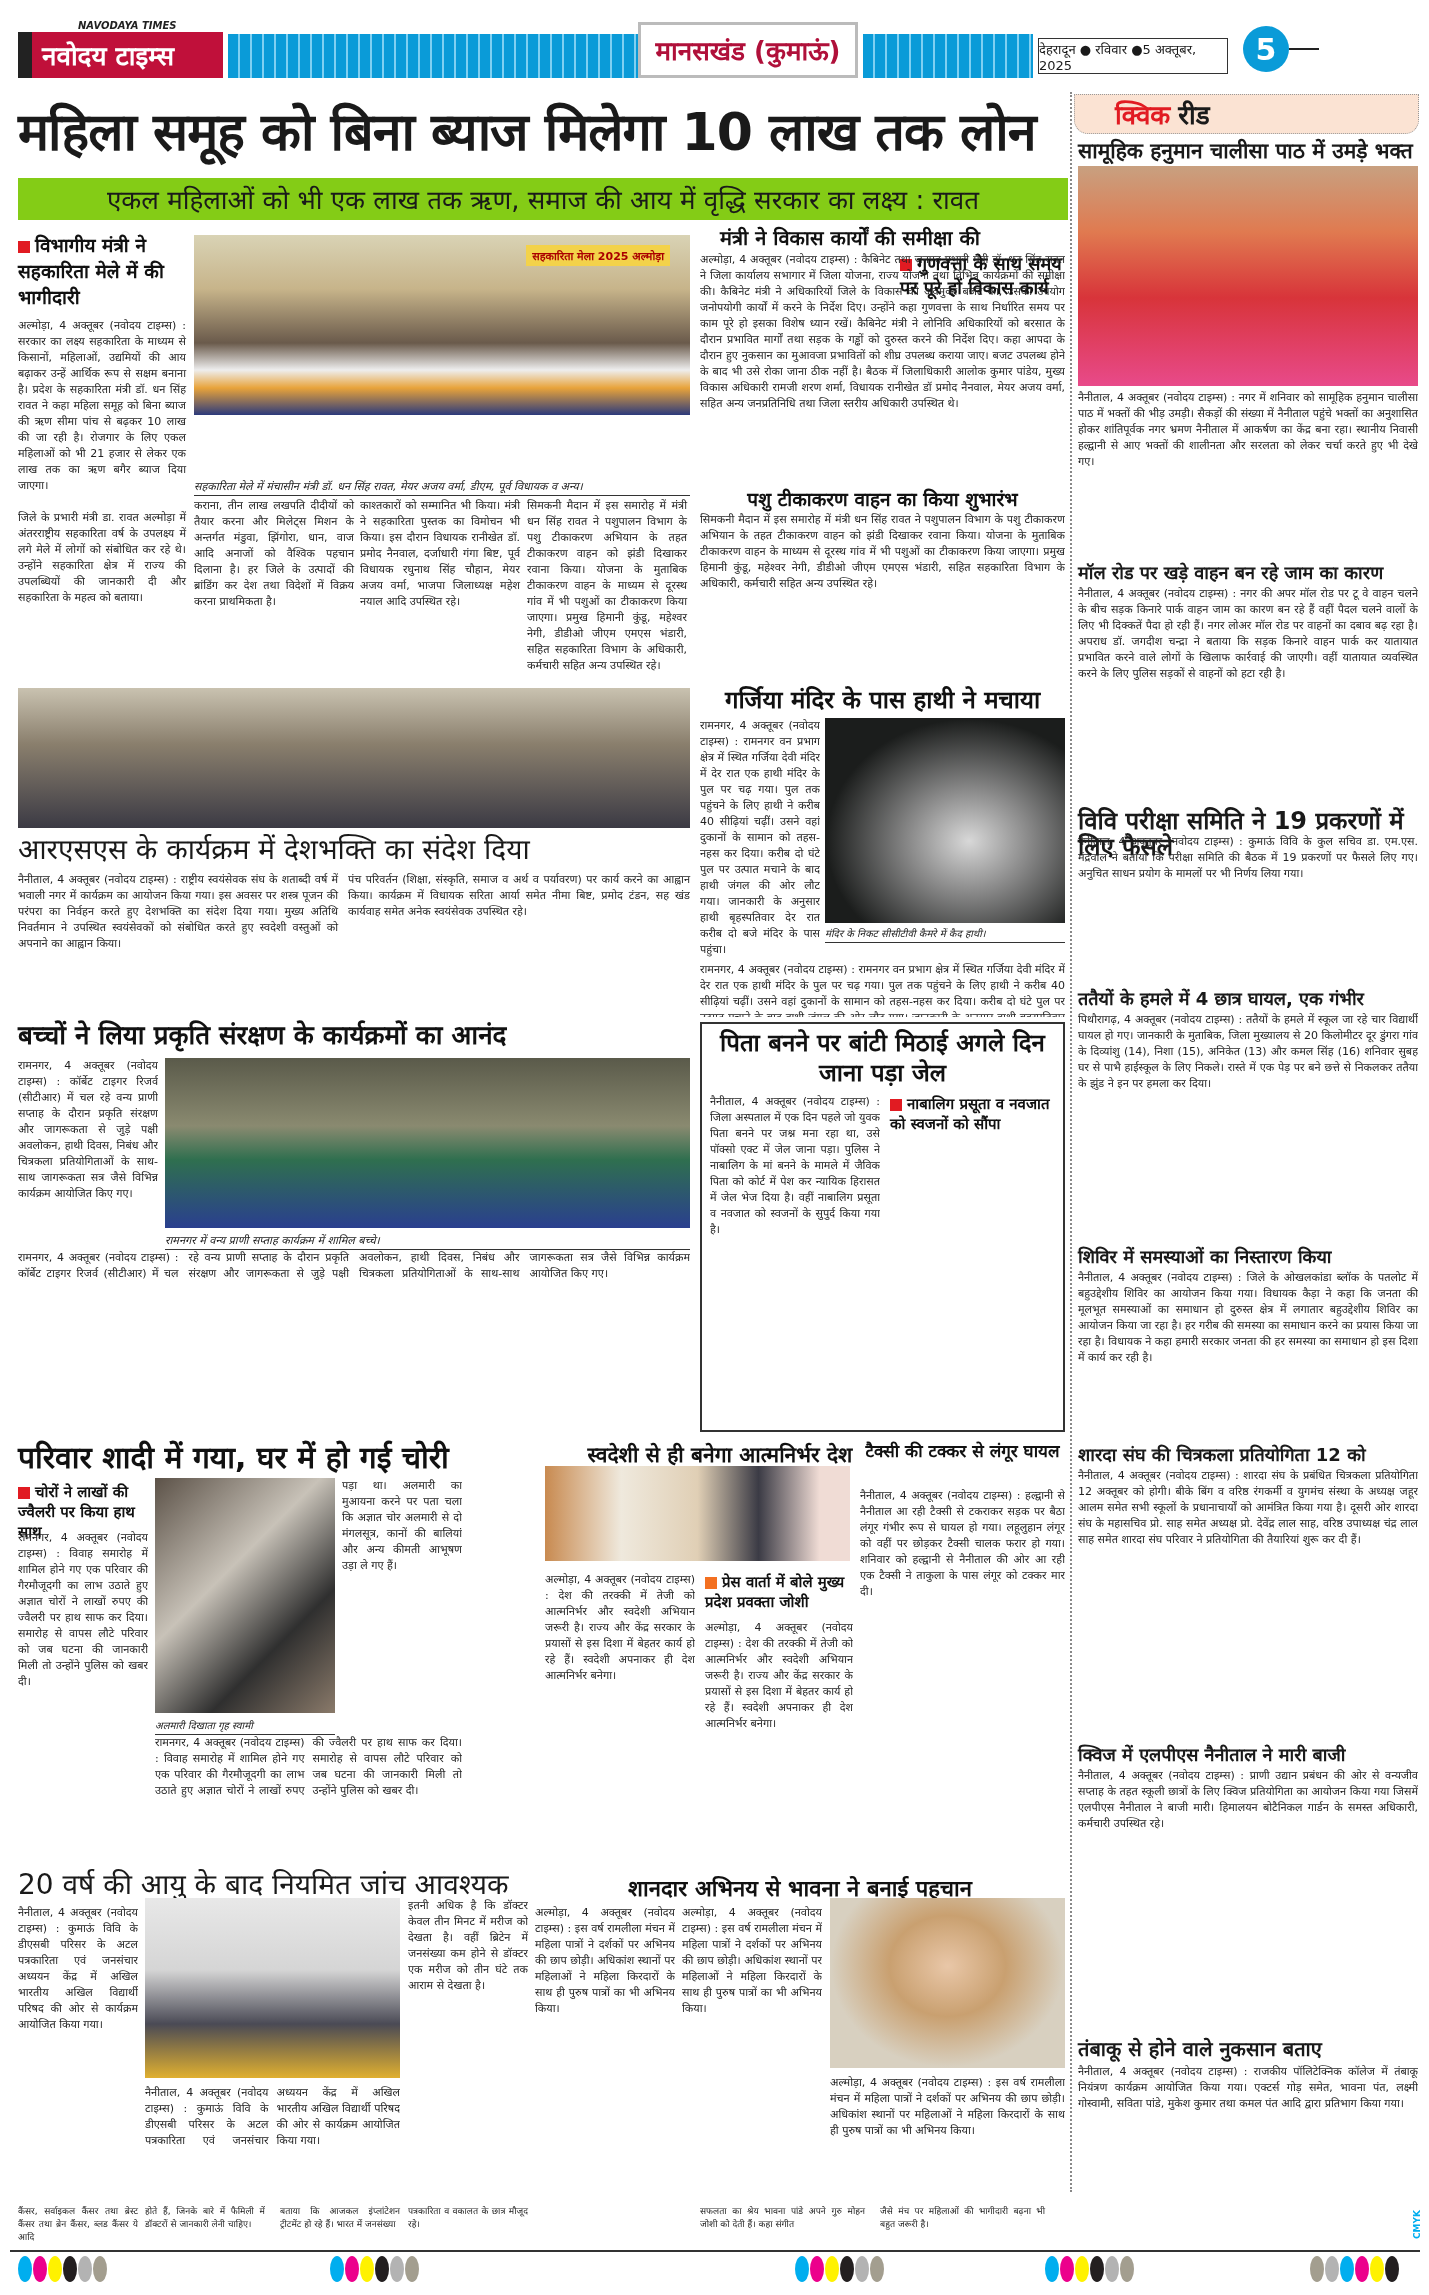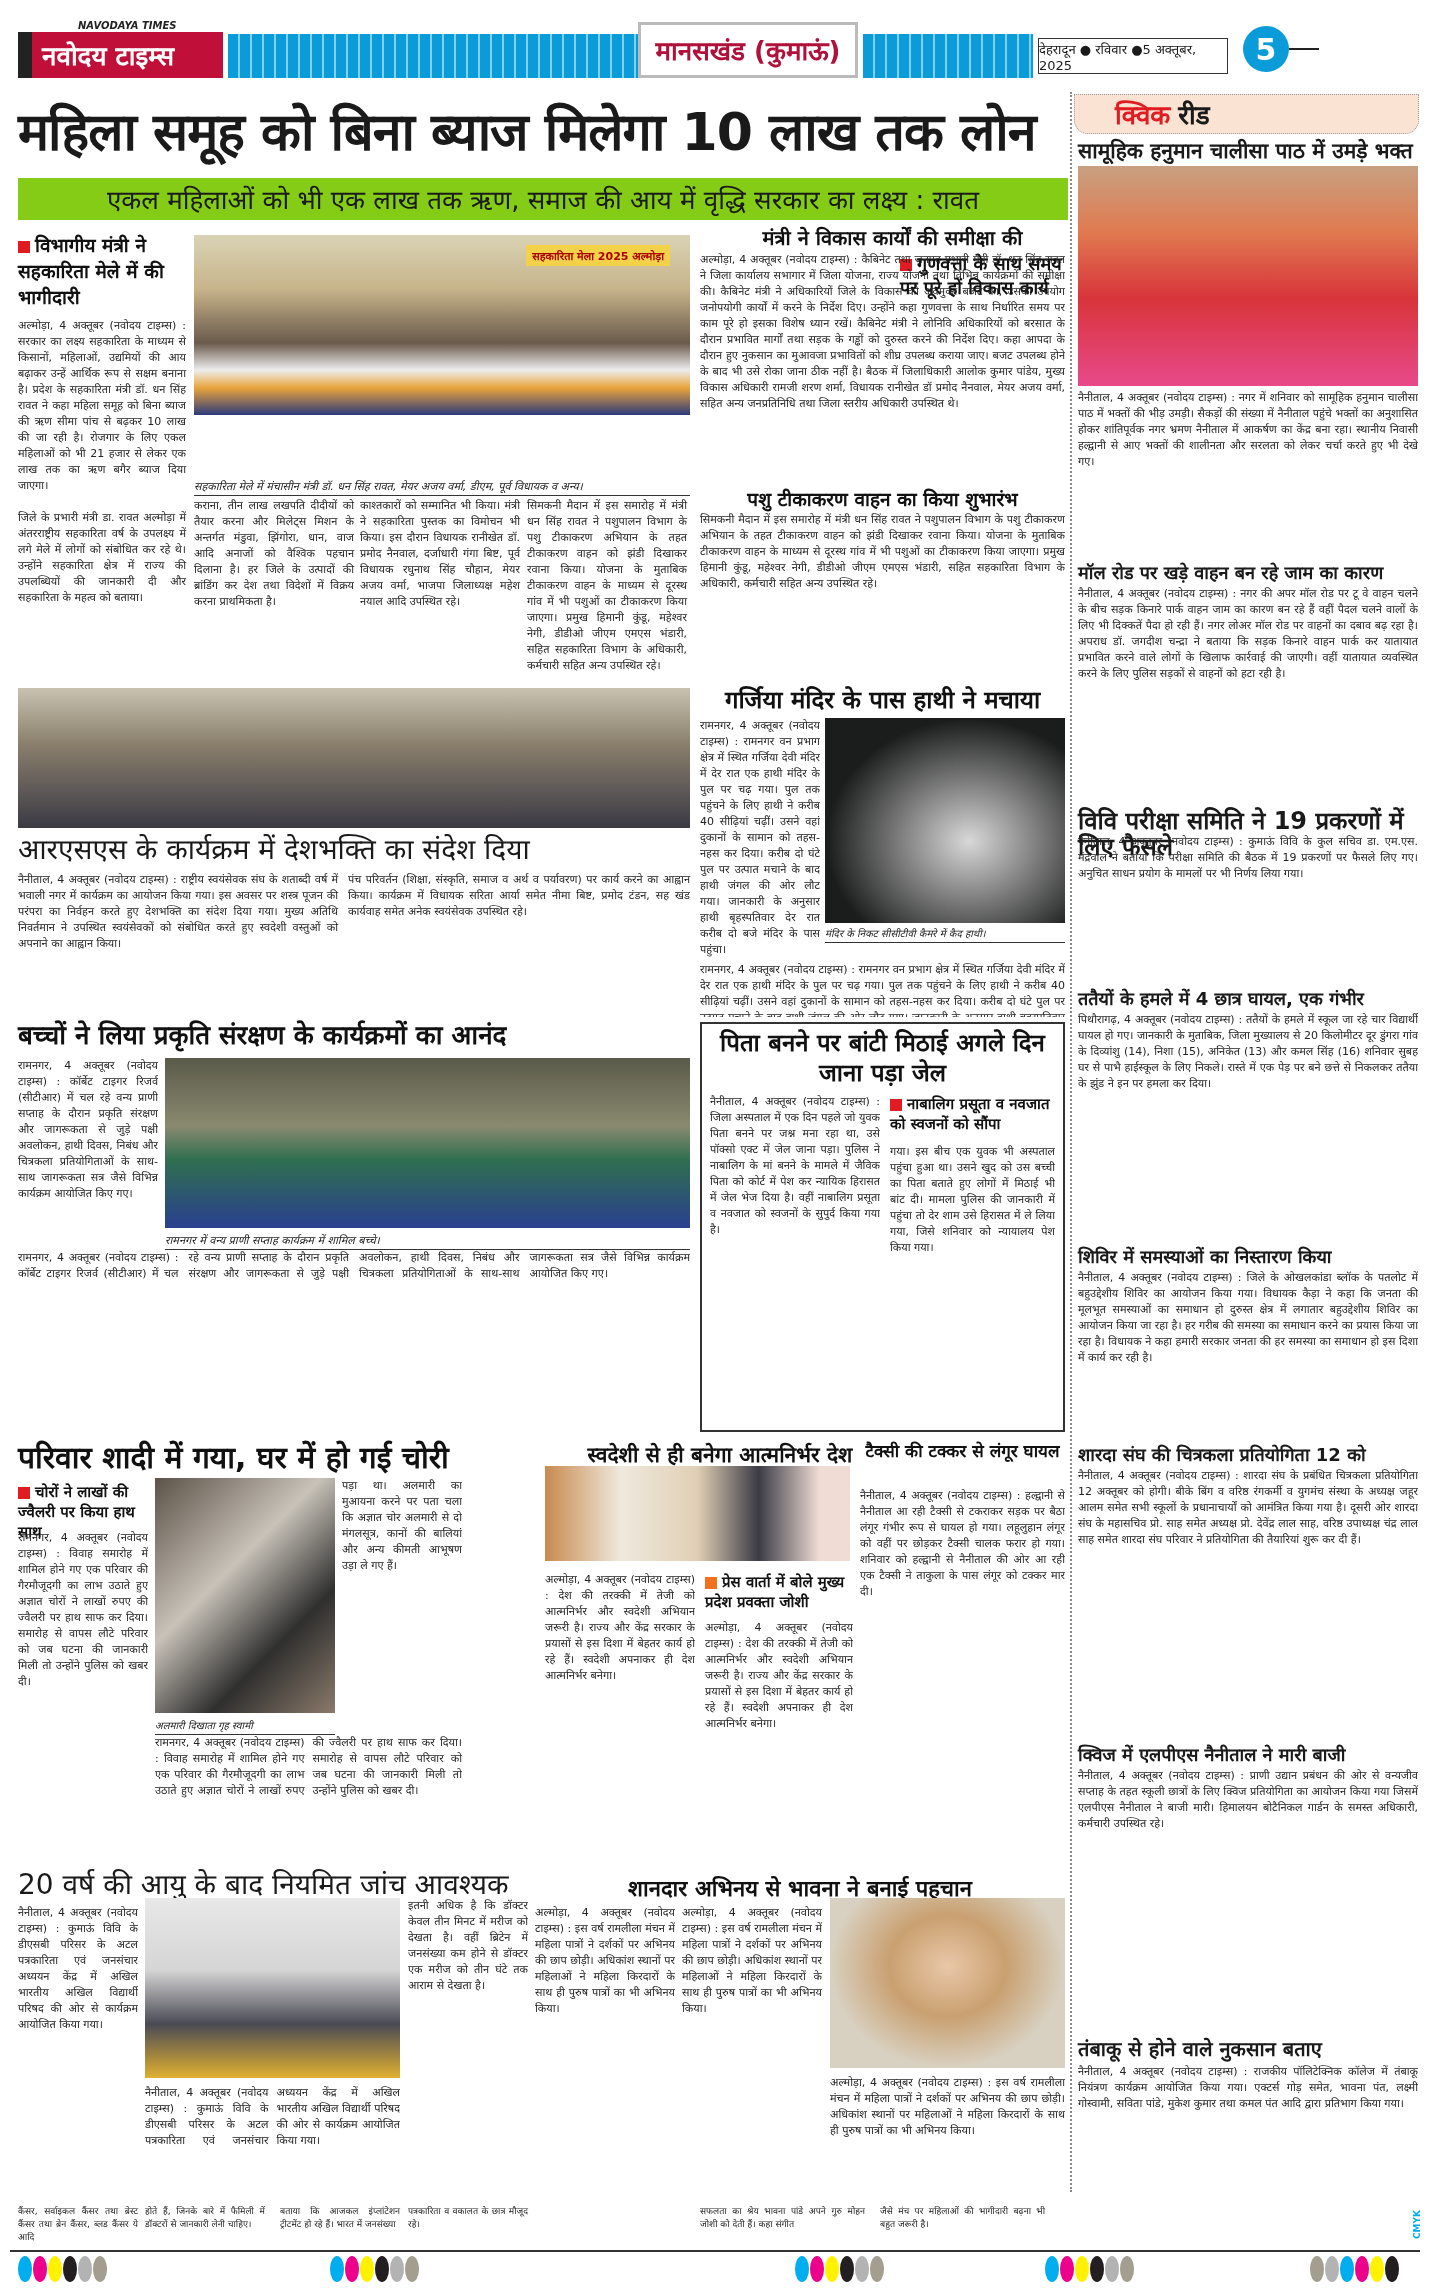--- a/index.html
+++ b/index.html
@@ -51,21 +51,21 @@
 <div class="abs body" style="left:18px;top:510px;width:168px">जिले के प्रभारी मंत्री डा. रावत अल्मोड़ा में अंतरराष्ट्रीय सहकारिता वर्ष के उपलक्ष्य में लगे मेले में लोगों को संबोधित कर रहे थे। उन्होंने सहकारिता क्षेत्र में राज्य की उपलब्धियों की जानकारी दी और सहकारिता के महत्व को बताया।</div>
 
 <div class="abs photo" style="left:194px;top:235px;width:496px;height:180px;background:linear-gradient(180deg,#d9d3b5 0,#c7b48a 30%,#6a5a4b 60%,#eee 75%,#e8a33a 85%,#2c3a7c 100%)">
   <div style="position:absolute;right:20px;top:10px;background:#f3d24a;color:#a00;font-size:11px;padding:3px 6px;font-weight:bold">सहकारिता मेला 2025 अल्मोड़ा</div>
 </div>
 <div class="abs caption" style="left:194px;top:476px;width:496px">सहकारिता मेले में मंचासीन मंत्री डॉ. धन सिंह रावत, मेयर अजय वर्मा, डीएम, पूर्व विधायक व अन्य।</div>
 <div class="abs body" style="left:194px;top:498px;width:160px">कराना, तीन लाख लखपति दीदीयों को तैयार करना और मिलेट्स मिशन के अन्तर्गत मंडुवा, झिंगोरा, धान, वाज आदि अनाजों को वैश्विक पहचान दिलाना है। हर जिले के उत्पादों की ब्रांडिंग कर देश तथा विदेशों में विक्रय करना प्राथमिकता है।</div>
 <div class="abs body" style="left:360px;top:498px;width:160px">काश्तकारों को सम्मानित भी किया। मंत्री ने सहकारिता पुस्तक का विमोचन भी किया। इस दौरान विधायक रानीखेत डॉ. प्रमोद नैनवाल, दर्जाधारी गंगा बिष्ट, पूर्व विधायक रघुनाथ सिंह चौहान, मेयर अजय वर्मा, भाजपा जिलाध्यक्ष महेश नयाल आदि उपस्थित रहे।</div>
 <div class="abs body" style="left:527px;top:498px;width:160px">सिमकनी मैदान में इस समारोह में मंत्री धन सिंह रावत ने पशुपालन विभाग के पशु टीकाकरण अभियान के तहत टीकाकरण वाहन को झंडी दिखाकर रवाना किया। योजना के मुताबिक टीकाकरण वाहन के माध्यम से दूरस्थ गांव में भी पशुओं का टीकाकरण किया जाएगा। प्रमुख हिमानी कुंडू, महेश्वर नेगी, डीडीओ जीएम एमएस भंडारी, सहित सहकारिता विभाग के अधिकारी, कर्मचारी सहित अन्य उपस्थित रहे।</div>
 
-<div class="abs hd" style="left:720px;top:224px;width:345px;font-size:20px;text-align:center">मंत्री ने विकास कार्यों की समीक्षा की</div>
+<div class="abs hd" style="left:720px;top:224px;width:345px;font-size:20px;text-align:left">मंत्री ने विकास कार्यों की समीक्षा की</div>
 <div class="abs hd bullet" style="left:900px;top:252px;width:165px;font-size:18px;line-height:24px"><span>गुणवत्ता के साथ समय पर पूरे हों विकास कार्य</span></div>
 <div class="abs body" style="left:700px;top:252px;width:365px;height:230px;overflow:hidden">अल्मोड़ा, 4 अक्तूबर (नवोदय टाइम्स) : कैबिनेट तथा जनपद प्रभारी मंत्री डॉ. धन सिंह रावत ने जिला कार्यालय सभागार में जिला योजना, राज्य योजना तथा विभिन्न कार्यक्रमों की समीक्षा की। कैबिनेट मंत्री ने अधिकारियों जिले के विकास को अवमुक्त बजट का, उसका उपयोग जनोपयोगी कार्यों में करने के निर्देश दिए। उन्होंने कहा गुणवत्ता के साथ निर्धारित समय पर काम पूरे हो इसका विशेष ध्यान रखें। कैबिनेट मंत्री ने लोनिवि अधिकारियों को बरसात के दौरान प्रभावित मार्गों तथा सड़क के गड्ढों को दुरुस्त करने की निर्देश दिए। कहा आपदा के दौरान हुए नुकसान का मुआवजा प्रभावितों को शीघ्र उपलब्ध कराया जाए। बजट उपलब्ध होने के बाद भी उसे रोका जाना ठीक नहीं है। बैठक में जिलाधिकारी आलोक कुमार पांडेय, मुख्य विकास अधिकारी रामजी शरण शर्मा, विधायक रानीखेत डॉ प्रमोद नैनवाल, मेयर अजय वर्मा, सहित अन्य जनप्रतिनिधि तथा जिला स्तरीय अधिकारी उपस्थित थे।</div>
 <div class="abs hd" style="left:700px;top:486px;width:365px;font-size:19px;text-align:center">पशु टीकाकरण वाहन का किया शुभारंभ</div>
 <div class="abs body" style="left:700px;top:512px;width:365px;height:160px;overflow:hidden">सिमकनी मैदान में इस समारोह में मंत्री धन सिंह रावत ने पशुपालन विभाग के पशु टीकाकरण अभियान के तहत टीकाकरण वाहन को झंडी दिखाकर रवाना किया। योजना के मुताबिक टीकाकरण वाहन के माध्यम से दूरस्थ गांव में भी पशुओं का टीकाकरण किया जाएगा। प्रमुख हिमानी कुंडू, महेश्वर नेगी, डीडीओ जीएम एमएस भंडारी, सहित सहकारिता विभाग के अधिकारी, कर्मचारी सहित अन्य उपस्थित रहे।</div>
 
 <div class="abs photo" style="left:18px;top:688px;width:672px;height:140px;background:linear-gradient(180deg,#c9c2b0 0,#8a7f6d 40%,#3b3a44 100%)"></div>
 <div class="abs" style="left:18px;top:832px;width:672px;font-size:28px;line-height:36px">आरएसएस के कार्यक्रम में देशभक्ति का संदेश दिया</div>
 <div class="abs body" style="left:18px;top:872px;width:320px">नैनीताल, 4 अक्तूबर (नवोदय टाइम्स) : राष्ट्रीय स्वयंसेवक संघ के शताब्दी वर्ष में भवाली नगर में कार्यक्रम का आयोजन किया गया। इस अवसर पर शस्त्र पूजन की परंपरा का निर्वहन करते हुए देशभक्ति का संदेश दिया गया। मुख्य अतिथि निवर्तमान ने उपस्थित स्वयंसेवकों को संबोधित करते हुए स्वदेशी वस्तुओं को अपनाने का आह्वान किया।</div>
 <div class="abs body" style="left:348px;top:872px;width:342px">पंच परिवर्तन (शिक्षा, संस्कृति, समाज व अर्थ व पर्यावरण) पर कार्य करने का आह्वान किया। कार्यक्रम में विधायक सरिता आर्या समेत नीमा बिष्ट, प्रमोद टंडन, सह खंड कार्यवाह समेत अनेक स्वयंसेवक उपस्थित रहे।</div>
 
@@ -78,21 +78,20 @@
 <div class="abs hd" style="left:18px;top:1018px;width:672px;font-size:26px;line-height:34px">बच्चों ने लिया प्रकृति संरक्षण के कार्यक्रमों का आनंद</div>
 <div class="abs body" style="left:18px;top:1058px;width:140px;height:185px;overflow:hidden">रामनगर, 4 अक्तूबर (नवोदय टाइम्स) : कॉर्बेट टाइगर रिजर्व (सीटीआर) में चल रहे वन्य प्राणी सप्ताह के दौरान प्रकृति संरक्षण और जागरूकता से जुड़े पक्षी अवलोकन, हाथी दिवस, निबंध और चित्रकला प्रतियोगिताओं के साथ-साथ जागरूकता सत्र जैसे विभिन्न कार्यक्रम आयोजित किए गए।</div>
 <div class="abs photo" style="left:165px;top:1058px;width:525px;height:170px;background:linear-gradient(180deg,#5a5a4a 0,#8a8a70 40%,#2f6f4f 60%,#2a3f8f 100%)"></div>
 <div class="abs caption" style="left:165px;top:1230px;width:525px">रामनगर में वन्य प्राणी सप्ताह कार्यक्रम में शामिल बच्चे।</div>
 <div class="abs body" style="left:18px;top:1250px;width:672px;height:180px;overflow:hidden;column-count:4;column-gap:10px">रामनगर, 4 अक्तूबर (नवोदय टाइम्स) : कॉर्बेट टाइगर रिजर्व (सीटीआर) में चल रहे वन्य प्राणी सप्ताह के दौरान प्रकृति संरक्षण और जागरूकता से जुड़े पक्षी अवलोकन, हाथी दिवस, निबंध और चित्रकला प्रतियोगिताओं के साथ-साथ जागरूकता सत्र जैसे विभिन्न कार्यक्रम आयोजित किए गए।</div>
 
 <div class="abs bordered" style="left:700px;top:1022px;width:365px;height:410px">
   <div class="hd" style="font-size:24px;line-height:30px;text-align:center;padding:4px">पिता बनने पर बांटी मिठाई अगले दिन जाना पड़ा जेल</div>
   <div class="body" style="position:absolute;left:8px;top:70px;width:170px;height:330px;overflow:hidden">नैनीताल, 4 अक्तूबर (नवोदय टाइम्स) : जिला अस्पताल में एक दिन पहले जो युवक पिता बनने पर जश्न मना रहा था, उसे पॉक्सो एक्ट में जेल जाना पड़ा। पुलिस ने नाबालिग के मां बनने के मामले में जैविक पिता को कोर्ट में पेश कर न्यायिक हिरासत में जेल भेज दिया है। वहीं नाबालिग प्रसूता व नवजात को स्वजनों के सुपुर्द किया गया है।</div>
   <div class="hd bullet" style="position:absolute;left:188px;top:70px;width:165px;font-size:15px;line-height:20px"><span>नाबालिग प्रसूता व नवजात को स्वजनों को सौंपा</span></div>
-  <div class="body" style="position:absolute;left:188px;top:120px;width:165px;height:280px;overflow:hidden">गया। इस बीच एक युवक भी अस्पताल पहुंचा हुआ था। उसने खुद को उस बच्ची का पिता बताते हुए लोगों में मिठाई भी बांट दी। मामला पुलिस की जानकारी में पहुंचा तो देर शाम उसे हिरासत में ले लिया गया, जिसे शनिवार को न्यायालय पेश किया गया।</div>
 </div>
 
 <div class="abs hd" style="left:18px;top:1438px;width:470px;font-size:30px;line-height:40px">परिवार शादी में गया, घर में हो गई चोरी</div>
 <div class="abs hd bullet" style="left:18px;top:1482px;width:130px;font-size:15px;line-height:20px"><span>चोरों ने लाखों की ज्वैलरी पर किया हाथ साथ</span></div>
 <div class="abs body" style="left:18px;top:1530px;width:130px;height:300px;overflow:hidden">रामनगर, 4 अक्तूबर (नवोदय टाइम्स) : विवाह समारोह में शामिल होने गए एक परिवार की गैरमौजूदगी का लाभ उठाते हुए अज्ञात चोरों ने लाखों रुपए की ज्वैलरी पर हाथ साफ कर दिया। समारोह से वापस लौटे परिवार को जब घटना की जानकारी मिली तो उन्होंने पुलिस को खबर दी।</div>
 <div class="abs photo" style="left:155px;top:1478px;width:180px;height:235px;background:linear-gradient(135deg,#5c5248 0,#c8c2b8 40%,#2f2f2f 70%,#8a7a6a 100%)"></div>
 <div class="abs caption" style="left:155px;top:1716px;width:180px;font-size:10px">अलमारी दिखाता गृह स्वामी</div>
 <div class="abs body" style="left:342px;top:1478px;width:120px;height:230px;overflow:hidden">पड़ा था। अलमारी का मुआयना करने पर पता चला कि अज्ञात चोर अलमारी से दो मंगलसूत्र, कानों की बालियां और अन्य कीमती आभूषण उड़ा ले गए हैं।</div>
 <div class="abs body" style="left:155px;top:1735px;width:307px;height:130px;overflow:hidden;column-count:2;column-gap:8px">रामनगर, 4 अक्तूबर (नवोदय टाइम्स) : विवाह समारोह में शामिल होने गए एक परिवार की गैरमौजूदगी का लाभ उठाते हुए अज्ञात चोरों ने लाखों रुपए की ज्वैलरी पर हाथ साफ कर दिया। समारोह से वापस लौटे परिवार को जब घटना की जानकारी मिली तो उन्होंने पुलिस को खबर दी।</div>
 

